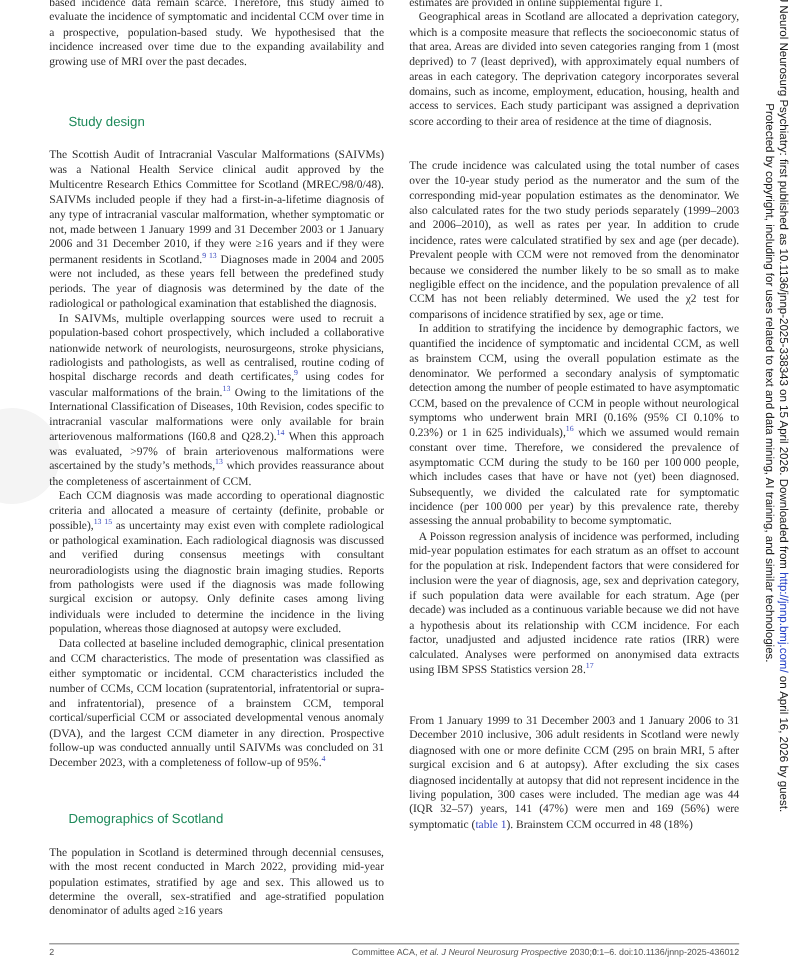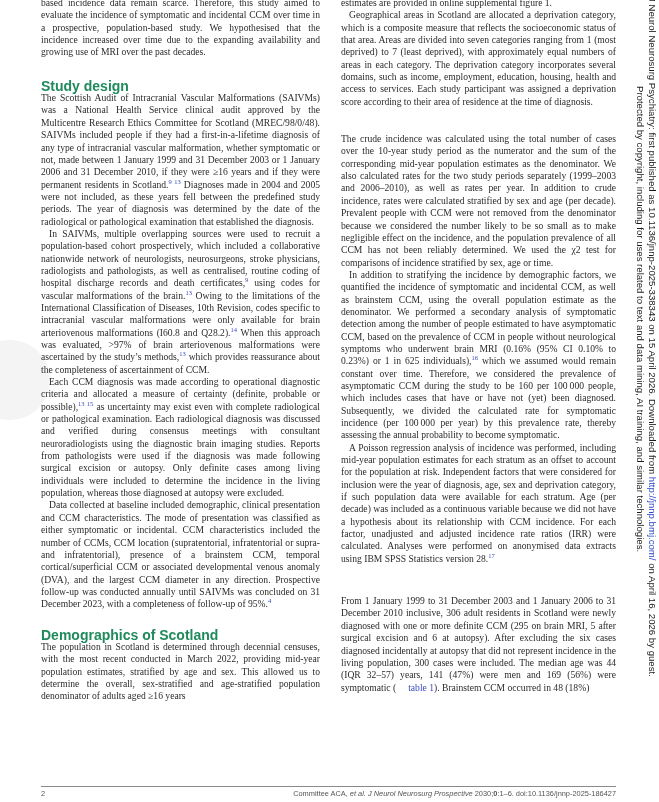--- a/index.html
+++ b/index.html
@@ -18,29 +18,29 @@
   .col-right { left:341px; width:275px; }
   .col p { margin:0; text-indent:8px; }
   .col p.noindent { text-indent:0; }
   .h1 {
     font-family:"Liberation Sans", "DejaVu Sans", sans-serif;
     font-weight:bold; color:#1f8a5b; font-size:10.2px; line-height:12.4px;
     letter-spacing:0.1px; margin:0;
   }
   .h2 {
     font-family:"Liberation Sans", "DejaVu Sans", sans-serif;
-    font-weight:bold; color:#1f8a5b; font-size:14px; line-height:12.4px;
-    margin:0;
+    font-weight:normal; color:#1f8a5b; font-size:11px; line-height:12.4px;
+    margin:16px;
   }
   .gap-l { height:21px; }
   .gap-m { height:18px; }
   .gap-r1 { height:25px; }
   .gap-r2 { height:30px; }
   sup, .ref { color:#3a4bbf; font-size:6.5px; vertical-align:super; line-height:0; }
-  .link { color:#3a4bbf;margin-left:12px; }
+  .link { color:#3a4bbf; }
   .footer-rule {
     position:absolute; left:41px; width:575px; top:786px; height:0;
     border-top:1px solid #8a8a8a;
   }
   .footer-left {
     position:absolute; left:41px; top:789px;
     font-family:"Liberation Sans", "DejaVu Sans", sans-serif;
     font-size:7.4px; color:#555;
   }
   .footer-right {
@@ -93,20 +93,20 @@
   <div class="gap-r1"></div>
   <p class="noindent">The crude incidence was calculated using the total number of cases over the 10-year study period as the numerator and the sum of the corresponding mid-year population estimates as the denominator. We also calculated rates for the two study periods separately (1999–2003 and 2006–2010), as well as rates per year. In addition to crude incidence, rates were calculated stratified by sex and age (per decade). Prevalent people with CCM were not removed from the denominator because we considered the number likely to be so small as to make negligible effect on the incidence, and the population prevalence of all CCM has not been reliably determined. We used the χ2 test for comparisons of incidence stratified by sex, age or time.</p>
   <p><span>In addition to stratifying the incidence by demographic factors, we quantified the incidence of symptomatic and incidental CCM, as well as brainstem CCM, using the overall population estimate as the denominator. We performed a secondary analysis of symptomatic detection among the number of people estimated to have asymptomatic CCM, based on the prevalence of CCM in people without neurological symptoms who underwent brain MRI (0.16% (95% CI 0.10% to 0.23%) or 1 in 625 individuals),</span><a class="ref">16</a><span> which we assumed would remain constant over time. Therefore, we considered the prevalence of asymptomatic CCM during the study to be 160 per 100 000 people, which includes cases that have or have not (yet) been diagnosed. Subsequently, we divided the calculated rate for symptomatic incidence (per 100 000 per year) by this prevalence rate, thereby assessing the annual probability to become symptomatic.</span></p>
   <p><span>A Poisson regression analysis of incidence was performed, including mid-year population estimates for each stratum as an offset to account for the population at risk. Independent factors that were considered for inclusion were the year of diagnosis, age, sex and deprivation category, if such population data were available for each stratum. Age (per decade) was included as a continuous variable because we did not have a hypothesis about its relationship with CCM incidence. For each factor, unadjusted and adjusted incidence rate ratios (IRR) were calculated. Analyses were performed on anonymised data extracts using IBM SPSS Statistics version 28.</span><a class="ref">17</a></p>
   <div class="gap-r2"></div>
   <p class="noindent"><span>From 1 January 1999 to 31 December 2003 and 1 January 2006 to 31 December 2010 inclusive, 306 adult residents in Scotland were newly diagnosed with one or more definite CCM (295 on brain MRI, 5 after surgical excision and 6 at autopsy). After excluding the six cases diagnosed incidentally at autopsy that did not represent incidence in the living population, 300 cases were included. The median age was 44 (IQR 32–57) years, 141 (47%) were men and 169 (56%) were symptomatic (</span><a class="link">table 1</a><span>). Brainstem CCM occurred in 48 (18%)</span></p>
 </div>
 
 <div class="footer-rule"></div>
 <div class="footer-left">2</div>
-<div class="footer-right"><span>Committee ACA, </span><i>et al. J Neurol Neurosurg Prospective</i><span> 2030;</span><b>0</b><span>:1–6. doi:10.1136/jnnp-2025-186427</span></div>
+<div class="footer-right"><span>Committee ACA, </span><i>et al. J Neurol Neurosurg Prospective</i><span> 2030;</span><b>0</b><span>:1–6. doi:10.1136/jnnp-2025-436012</span></div>
 
 <div class="sidebar">
   <div class="sidebar-inner">
     <div class="line1"><span>J Neurol Neurosurg Psychiatry: first published as 10.1136/jnnp-2025-338343 on 15 April 2026. Downloaded from </span><a class="url">http://jnnp.bmj.com/</a><span> on April 16, 2026 by guest.</span></div>
     <div class="line2">Protected by copyright, including for uses related to text and data mining, AI training, and similar technologies.</div>
   </div>
 </div>
 
 </body></html>

